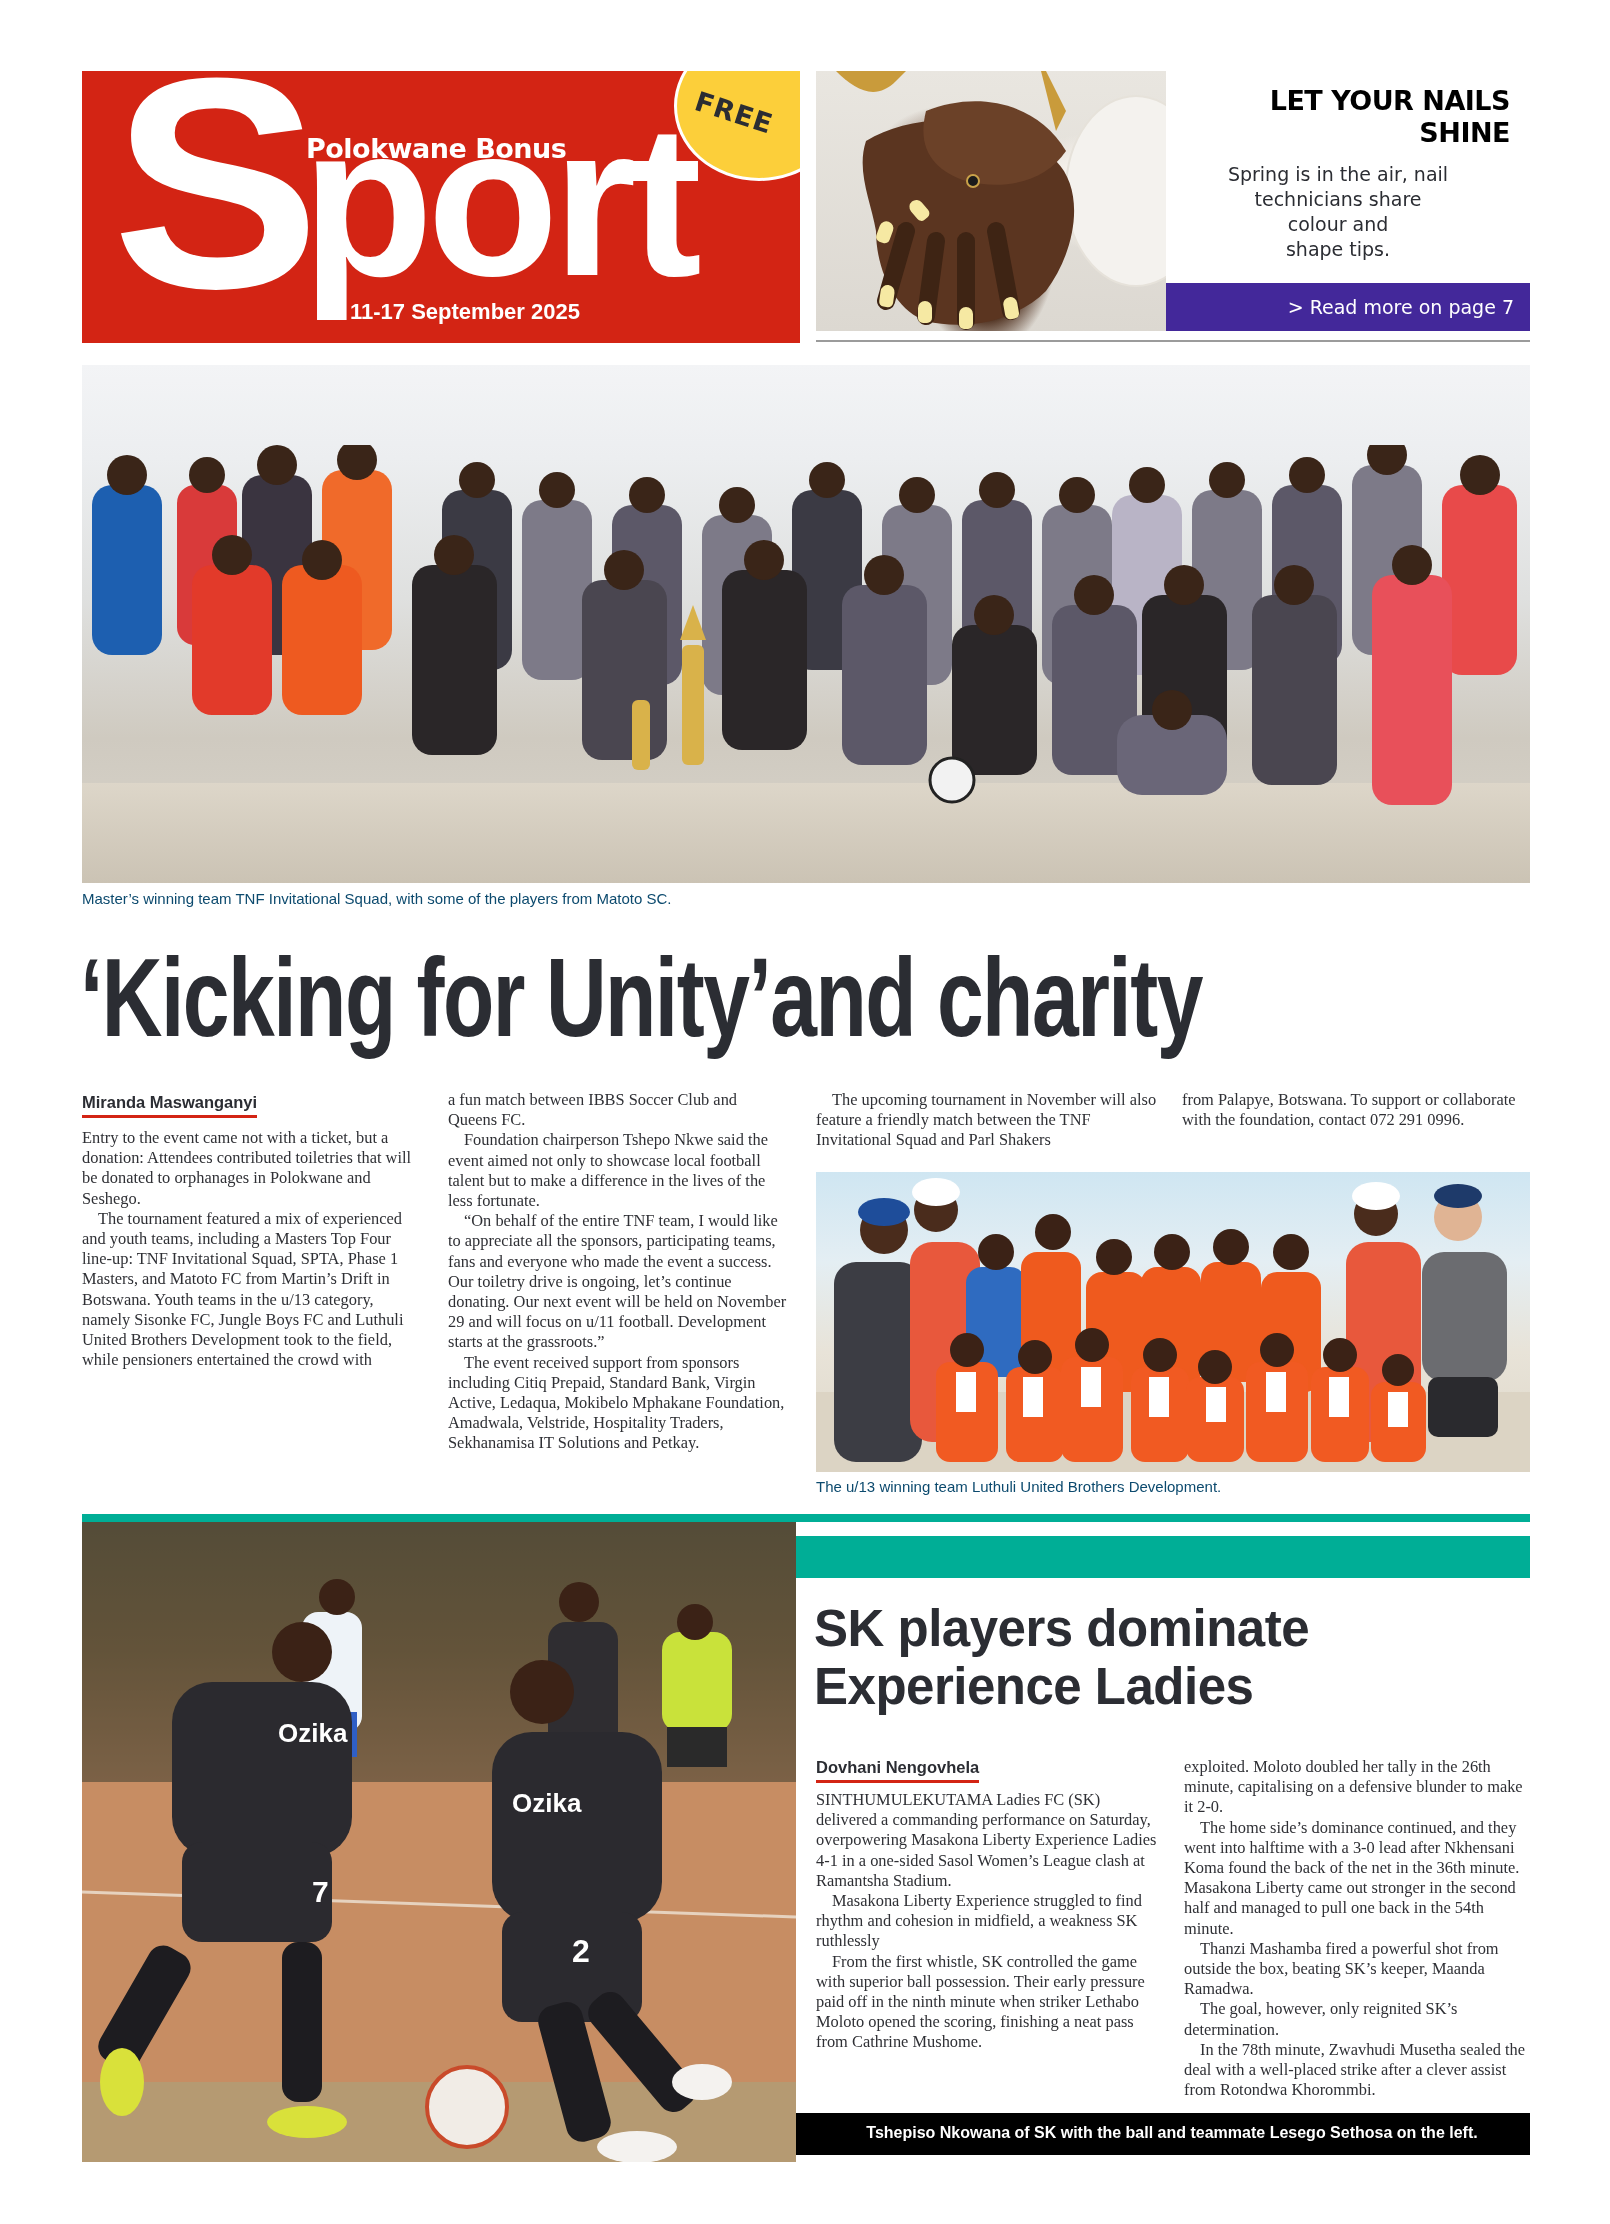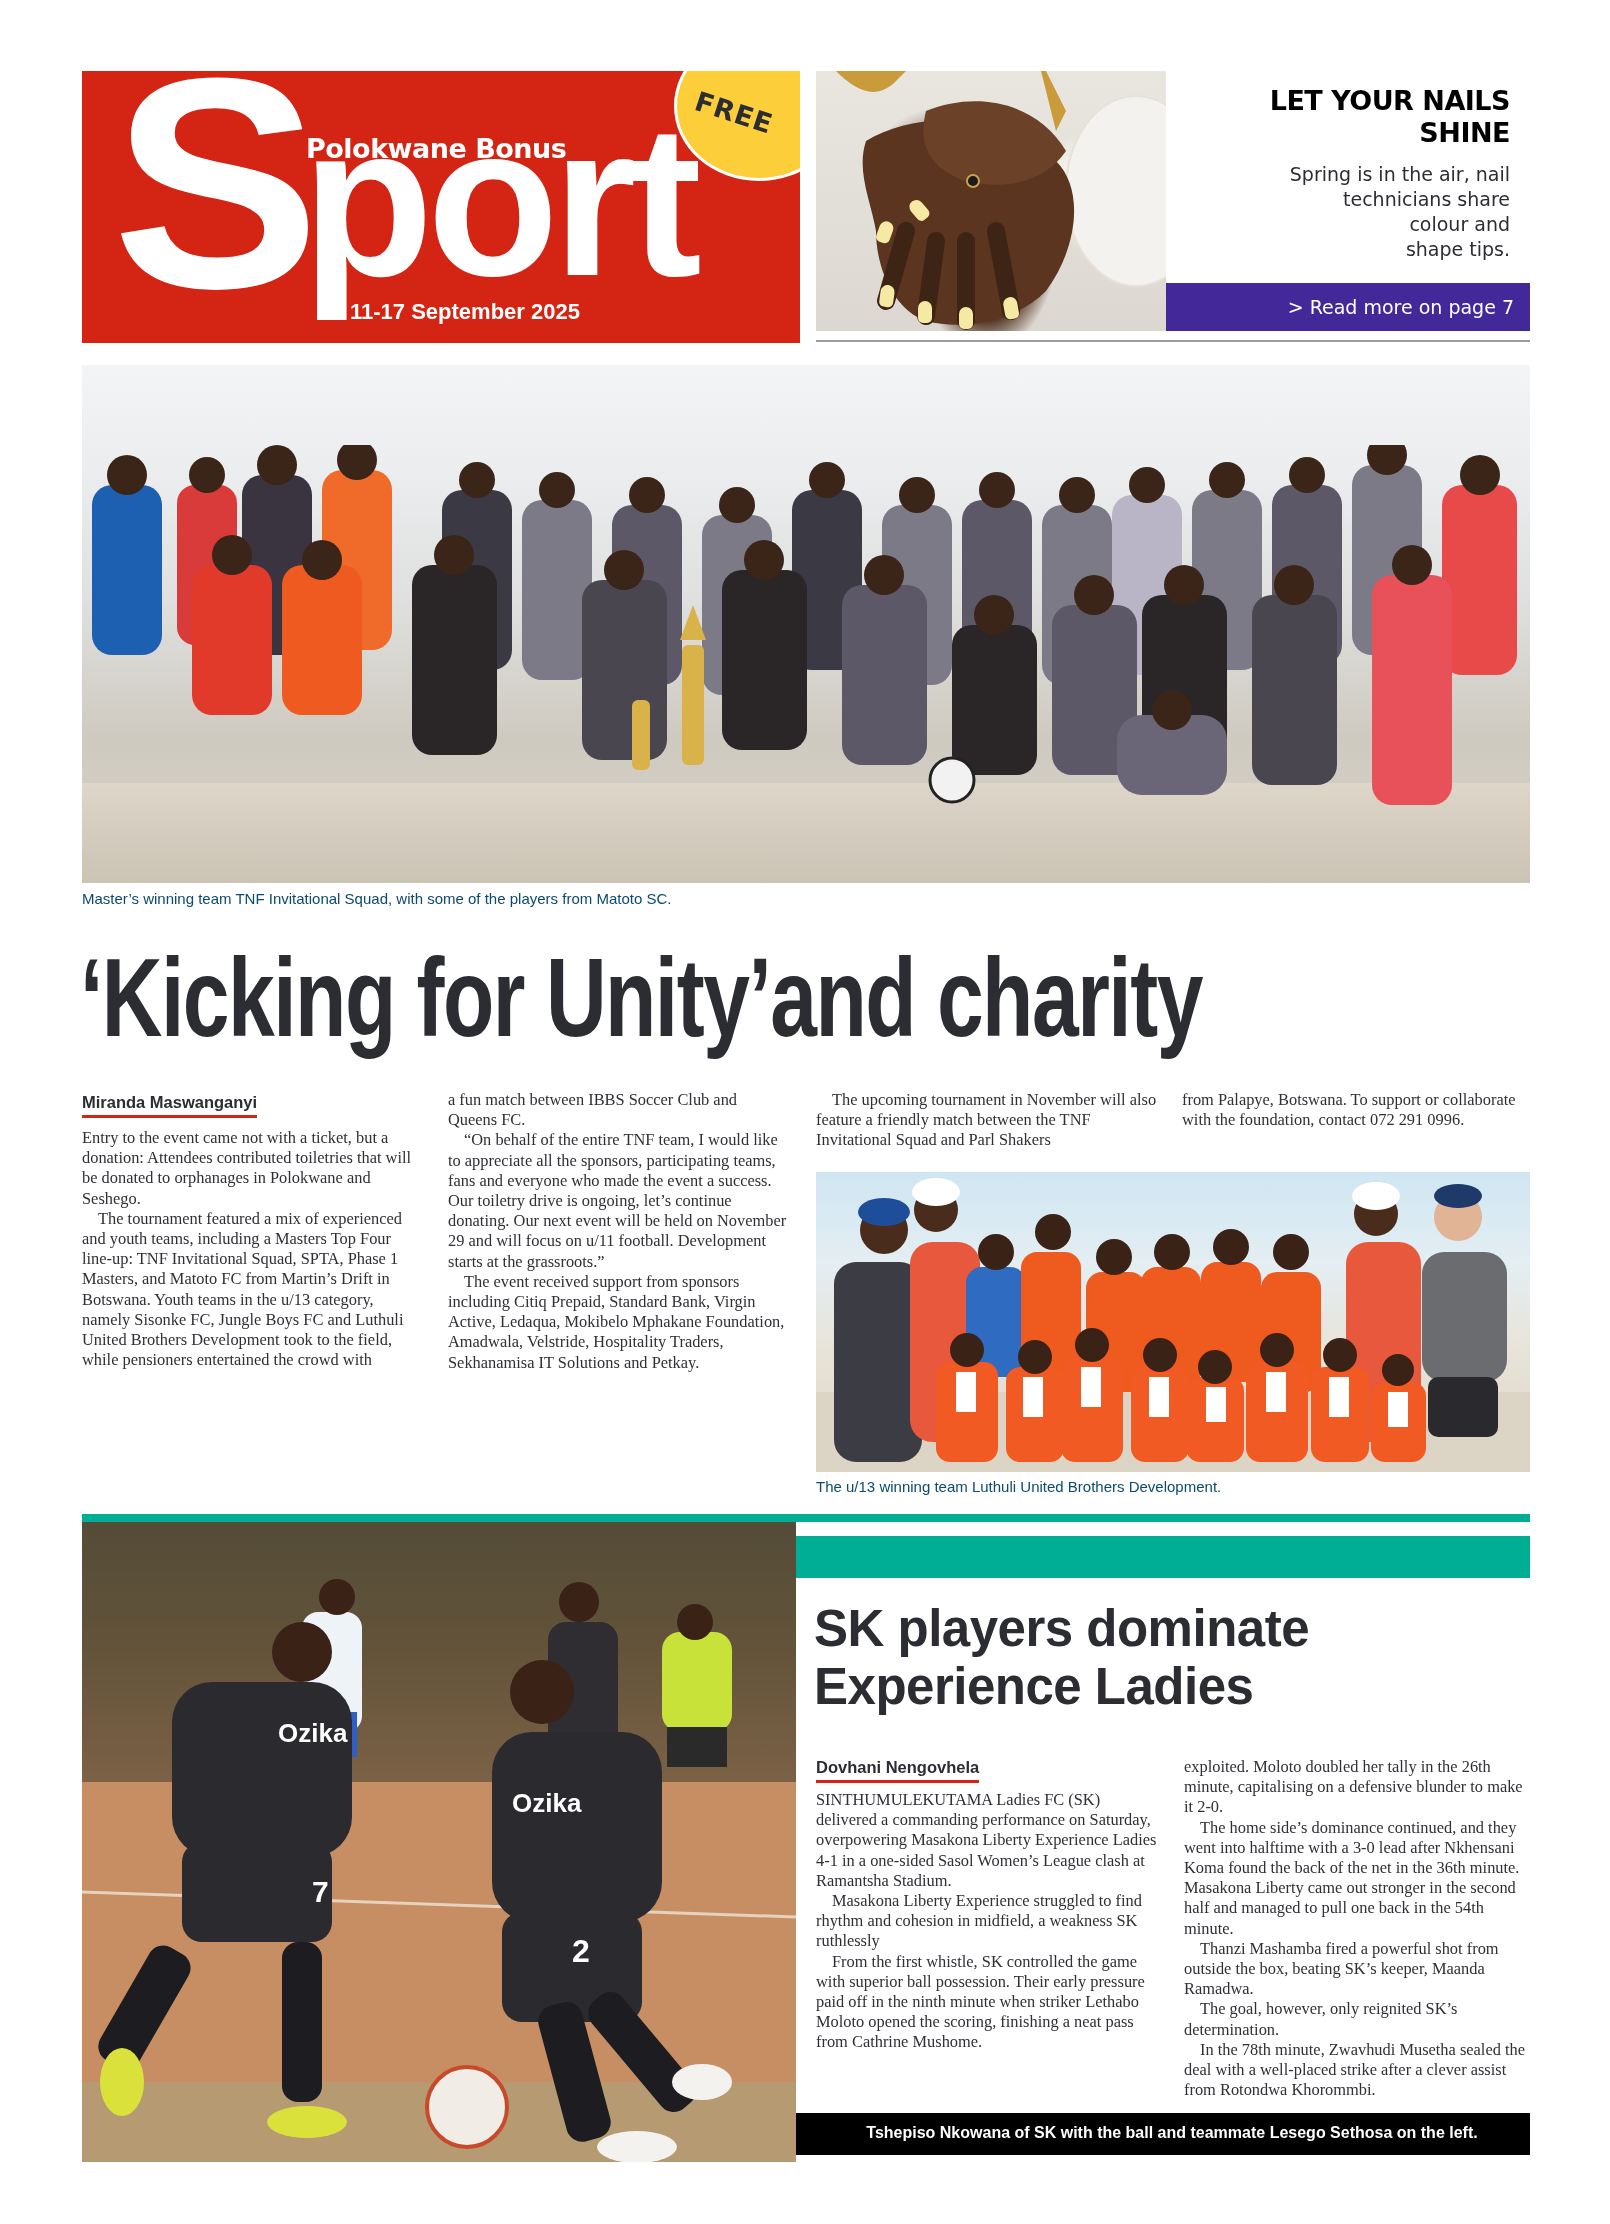--- a/index.html
+++ b/index.html
@@ -20,21 +20,21 @@
   
   .promo-img { left: 816px; top: 71px; width: 350px; height: 260px; overflow: hidden;
     background:
       radial-gradient(ellipse 120px 60px at 300px 120px, #ffffff 0%, #f3efe9 60%, rgba(0,0,0,0) 100%),
       radial-gradient(ellipse 90px 140px at 170px 170px, #6b3f27 0%, #4a2a18 55%, rgba(0,0,0,0) 80%),
       radial-gradient(ellipse 110px 60px at 150px 80px, #5a3420 0%, rgba(0,0,0,0) 80%),
       linear-gradient(180deg, #e9e6e0 0%, #dcd8d1 100%); }
   .nail { position: absolute; width: 14px; height: 22px; background: #f6e9a3; border-radius: 7px 7px 5px 5px; }
   .promo-text { left: 1166px; top: 71px; width: 364px; height: 212px; padding: 14px 20px 0 0; text-align: right; font-family: "DejaVu Sans", sans-serif; }
   .promo-title { font-size: 27px; font-weight: 700; line-height: 1.2; color: #000000; letter-spacing: -0.5px; }
-  .promo-desc { font-size: 19px; line-height: 1.32; color: #2b2d33; margin-top: 12px; }
+  .promo-desc { font-size: 19px; line-height: 1.32; color: #2b2d33; margin-top: 12px; text-align: center; }
   .promo-link { left: 1166px; top: 283px; width: 364px; height: 48px; background: #43289a; color: #fff; font-family: "DejaVu Sans", sans-serif; font-size: 19px; text-align: right; padding: 13px 16px 0 0; }
   .promo-rule { left: 816px; top: 340px; width: 714px; height: 2px; background: #9b9b9b; }
 
   
   .photo-main { left: 82px; top: 365px; width: 1448px; height: 518px; overflow: hidden;
     background: linear-gradient(180deg, #f3f4f6 0%, #eceef0 18%, #dfe0df 45%, #cfcac0 72%, #d9d4cb 100%); }
   .crowd { position: absolute; left: 0; top: 80px; width: 1448px; height: 360px; }
   .ground { position: absolute; left: 0; bottom: 0; width: 100%; height: 100px; background: linear-gradient(180deg, #ddd6c9, #cbc3b4); }
   .caption { font-family: "Liberation Sans", sans-serif; font-size: 15px; color: #0c4a6e; }
 
@@ -197,20 +197,21 @@
   <span class="byline">Miranda Maswanganyi</span>
 </div>
 
 <div class="abs col" style="left:82px;top:1128px;width:336px;">
   <p>Entry to the event came not with a ticket, but a donation: Attendees contributed toiletries that will be donated to orphanages in Polokwane and Seshego.</p>
   <p>The tournament featured a mix of experienced and youth teams, including a Masters Top Four line-up: TNF Invitational Squad, SPTA, Phase 1 Masters, and Matoto FC from Martin’s Drift in Botswana. Youth teams in the u/13 category, namely Sisonke FC, Jungle Boys FC and Luthuli United Brothers Development took to the field, while pensioners entertained the crowd with</p>
 </div>
 
 <div class="abs col" style="left:448px;top:1090px;width:342px;">
   <p class="first">a fun match between IBBS Soccer Club and Queens FC.</p>
+  <p>Foundation chairperson Tshepo Nkwe said the event aimed not only to showcase local football talent but to make a difference in the lives of the less fortunate.</p>
   <p>“On behalf of the entire TNF team, I would like to appreciate all the sponsors, participating teams, fans and everyone who made the event a success. Our toiletry drive is ongoing, let’s continue donating. Our next event will be held on November 29 and will focus on u/11 football. Development starts at the grassroots.”</p>
   <p>The event received support from sponsors including Citiq Prepaid, Standard Bank, Virgin Active, Ledaqua, Mokibelo Mphakane Foundation, Amadwala, Velstride, Hospitality Traders, Sekhanamisa IT Solutions and Petkay.</p>
 </div>
 
 <div class="abs col" style="left:816px;top:1090px;width:345px;">
   <p style="text-indent:16px">The upcoming tournament in November will also feature a friendly match between the TNF Invitational Squad and Parl Shakers</p>
 </div>
 
 <div class="abs col" style="left:1182px;top:1090px;width:348px;">
   <p class="first">from Palapye, Botswana. To support or collaborate with the foundation, contact 072 291 0996.</p>

